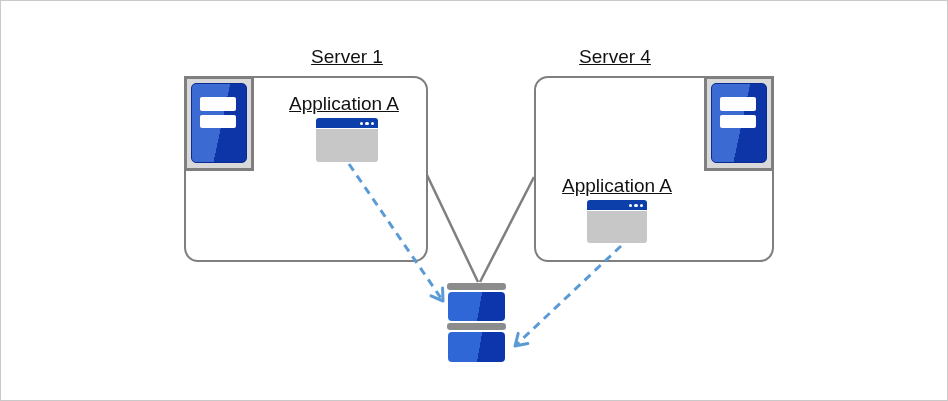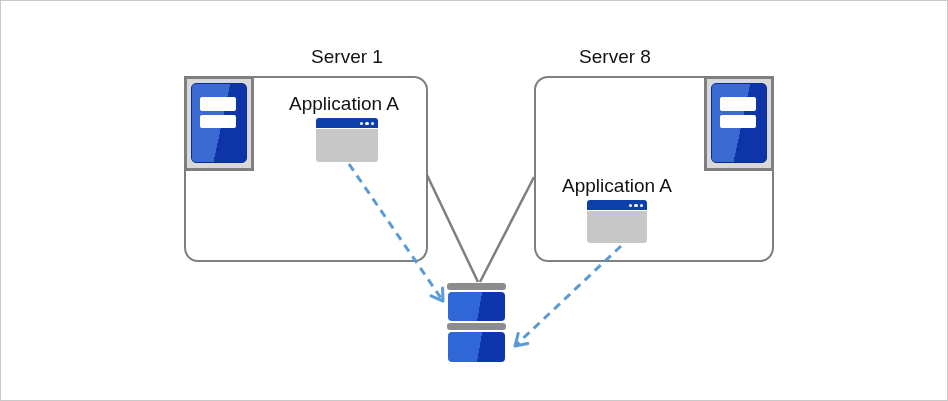--- a/index.html
+++ b/index.html
@@ -2,21 +2,21 @@
 <html><head>
 <meta charset="utf-8">
 <style>
   html,body{margin:0;padding:0;background:#fff;font-family:"Liberation Sans",sans-serif;}
   #stage{
     position:relative;width:948px;height:401px;box-sizing:border-box;
     border:1px solid #c9c9c9;background:#ffffff;overflow:hidden;
   }
   .label{
     position:absolute;width:200px;text-align:center;color:#111;
-    font-size:19px;line-height:20px;white-space:nowrap;
+    font-size:19px;line-height:20px;white-space:nowrap;text-decoration:underline;
   }
   .server-box{
     position:absolute;top:75px;height:186px;box-sizing:border-box;
     border:2.5px solid #7f7f7f;border-radius:14px;background:transparent;
   }
   #box1{left:183px;width:244px;}
   #box2{left:533px;width:240px;}
   svg.overlay{position:absolute;left:0;top:0;pointer-events:none;}
   .tower-frame{
     position:absolute;top:75px;width:70px;height:95px;box-sizing:border-box;
@@ -107,17 +107,17 @@
     </div>
     <div class="body"></div>
   </div>
 
   <div id="diskbar1" class="disk-part disk-bar"></div>
   <div id="diskblue1" class="disk-part disk-platter"></div>
   <div id="diskbar2" class="disk-part disk-bar"></div>
   <div id="diskblue2" class="disk-part disk-platter"></div>
 
   <div id="server1-label" class="label">Server 1</div>
-  <div id="server2-label" class="label">Server 8</div>
+  <div id="server2-label" class="label">Server 4</div>
   <div id="app1-label" class="label">Application A</div>
   <div id="app2-label" class="label">Application A</div>
 
 </div>
 
 </body></html>

